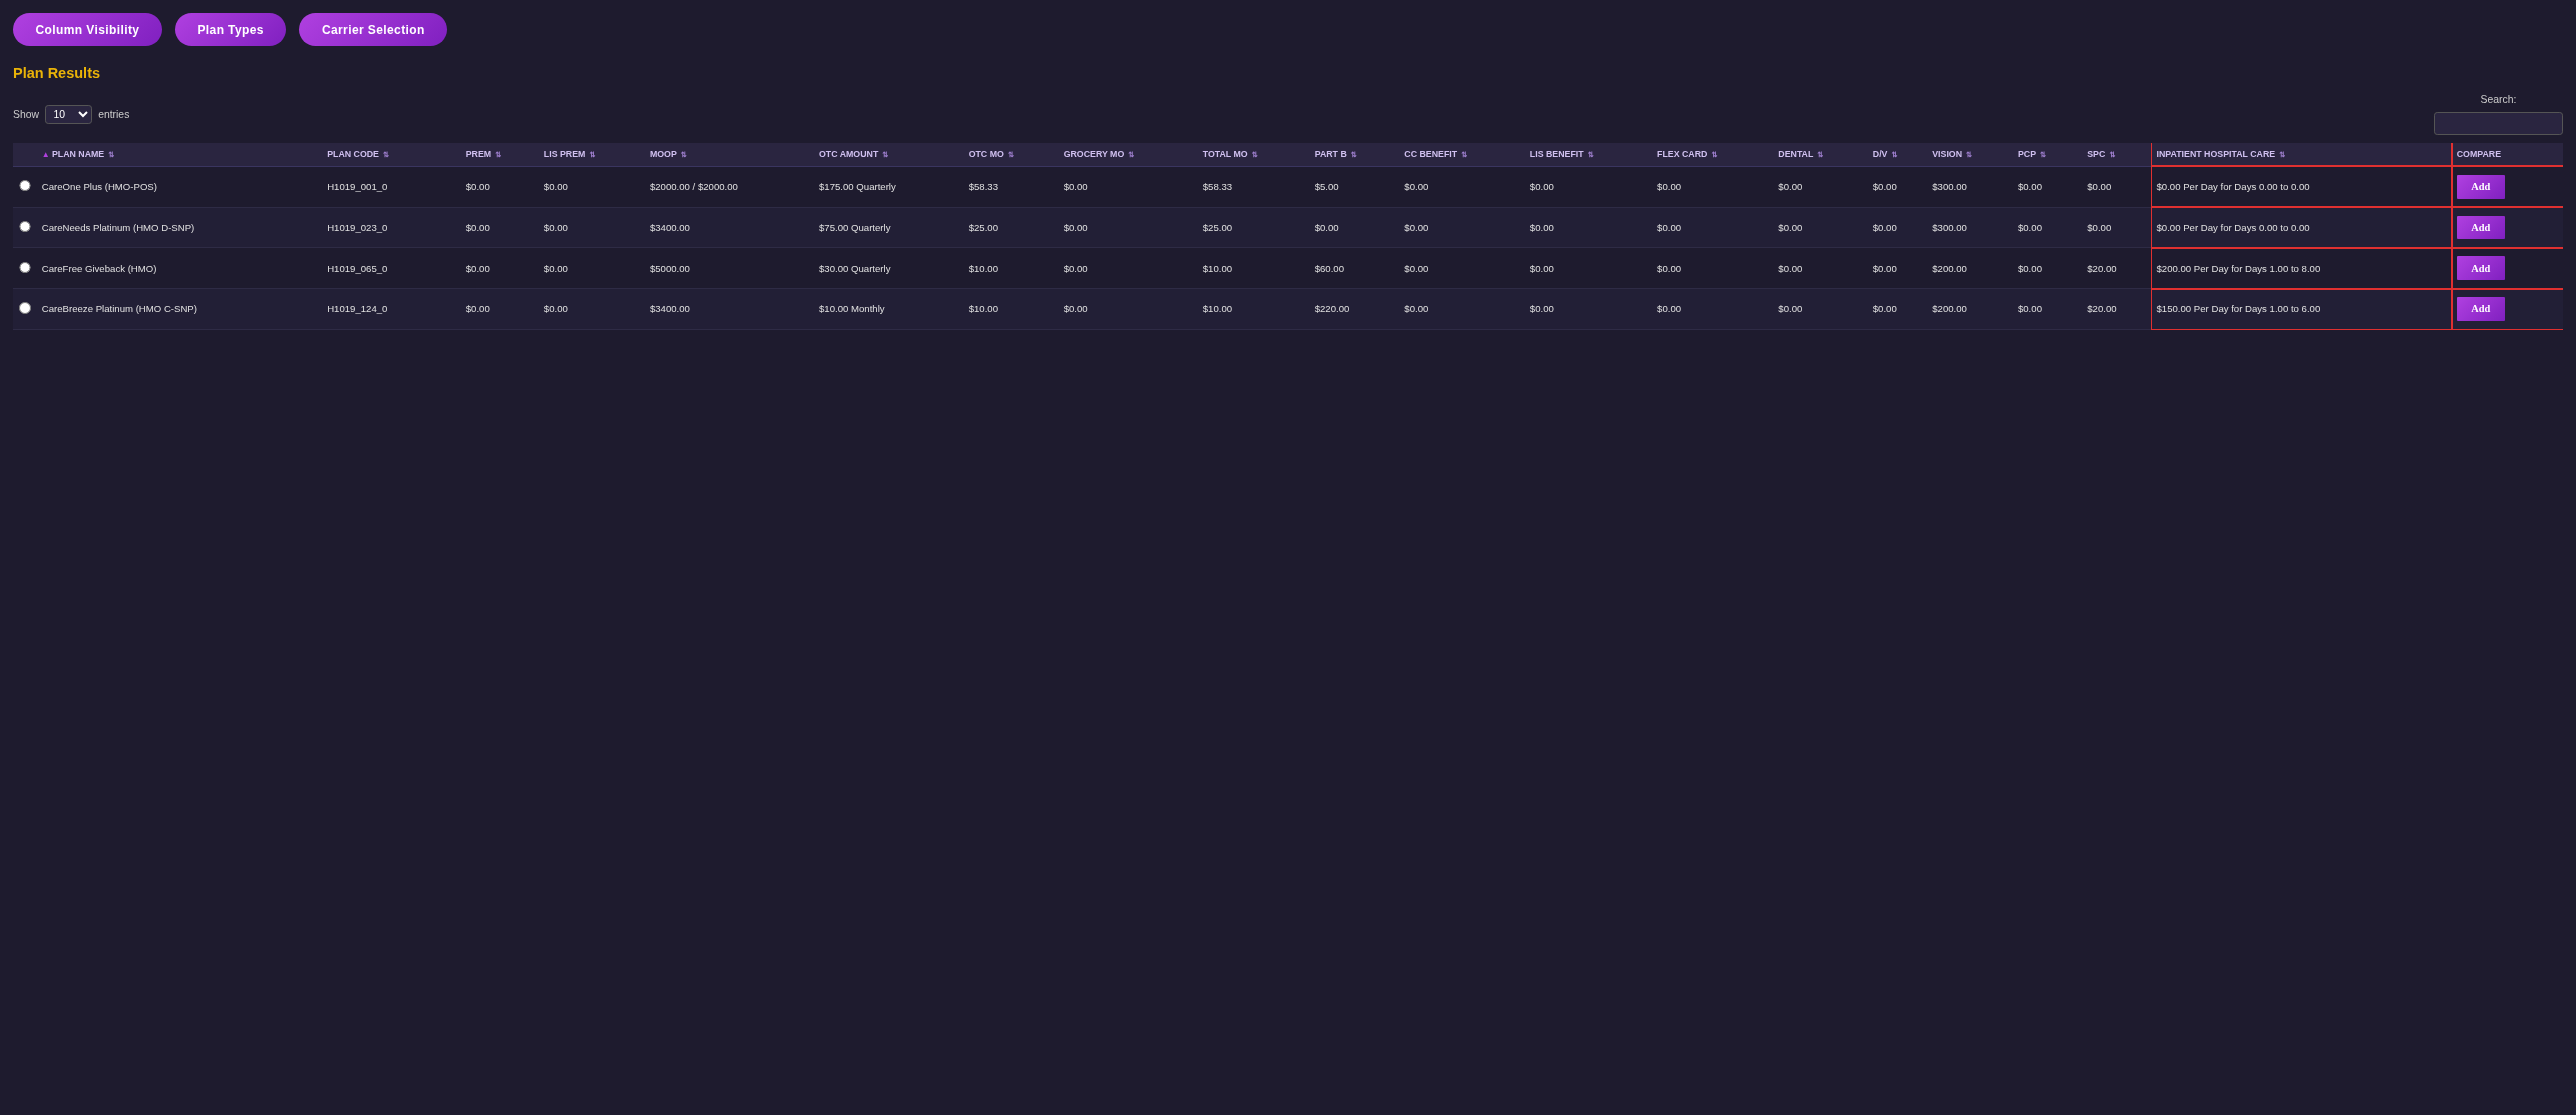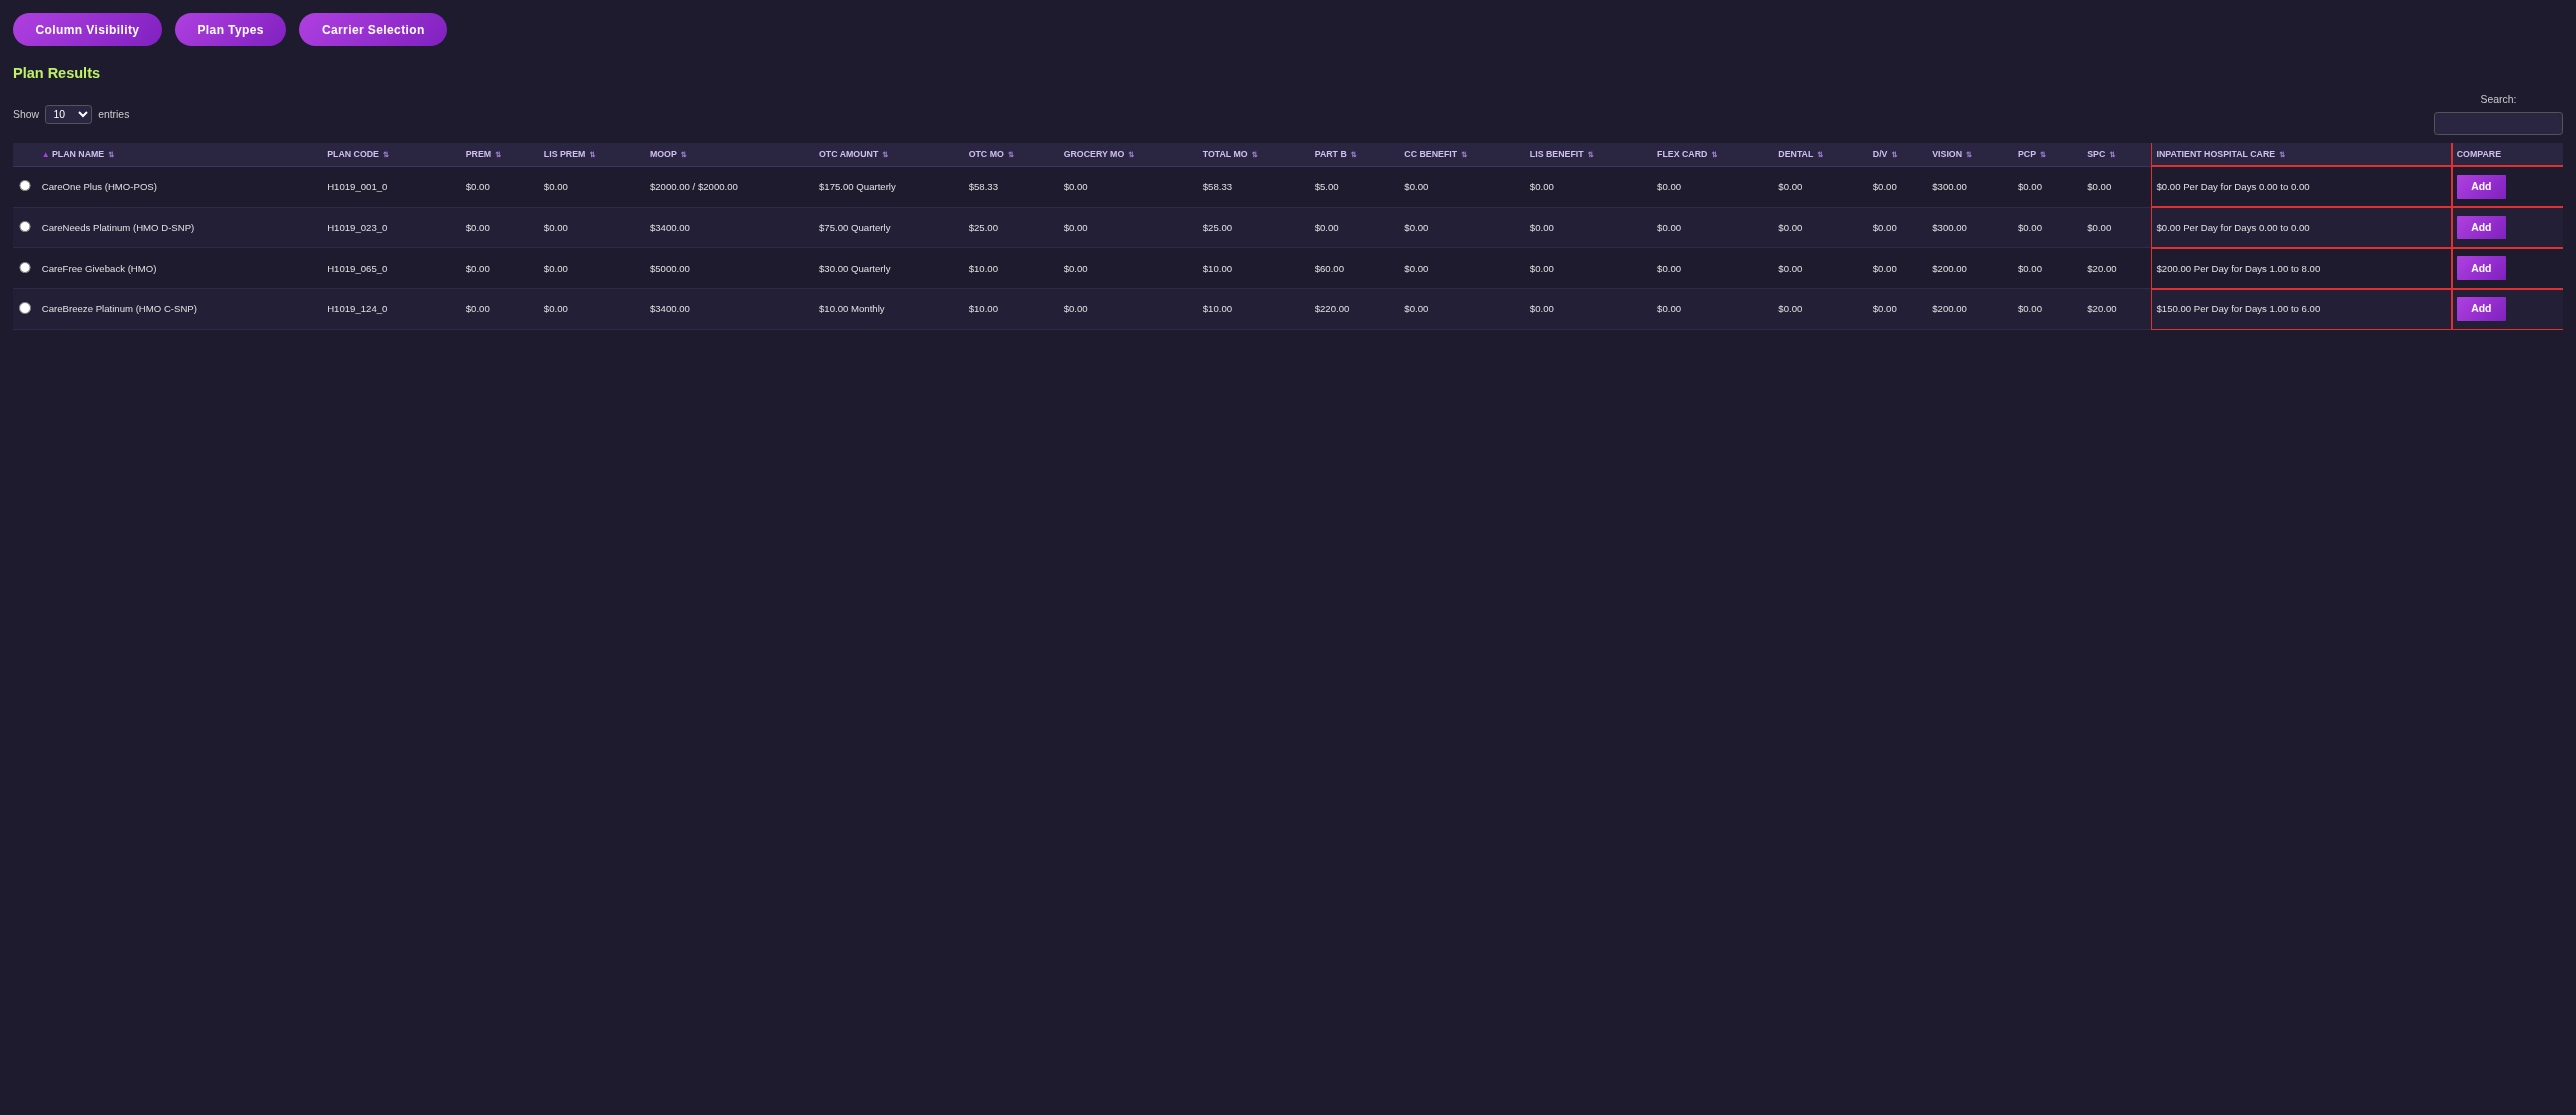--- a/index.html
+++ b/index.html
@@ -28,21 +28,21 @@
       font-size: 12px;
       font-weight: bold;
       cursor: pointer;
       letter-spacing: 0.4px;
     }
 
     
     .section-title {
       font-size: 14.5px;
       font-weight: bold;
-      color: #bef264;
+      color: #eab308;
       margin-bottom: 13px;
     }
 
     
     .table-controls {
       display: flex;
       justify-content: space-between;
       align-items: center;
       margin-bottom: 8px;
     }
@@ -143,20 +143,21 @@
     .add-btn {
       background: linear-gradient(135deg, #b040e0, #8020c0);
       color: #fff;
       border: none;
       border-radius: 1px;
       padding: 6.4px 14.5px;
       font-size: 10.4px;
       font-weight: bold;
       cursor: pointer;
       white-space: nowrap;
+      font-family: Liberation Serif, serif;
     }
 
     
     .sort-asc::before {
       content: "▲ ";
       font-size: 8px;
       color: #b040e0;
     }
   </style>
 </head>

